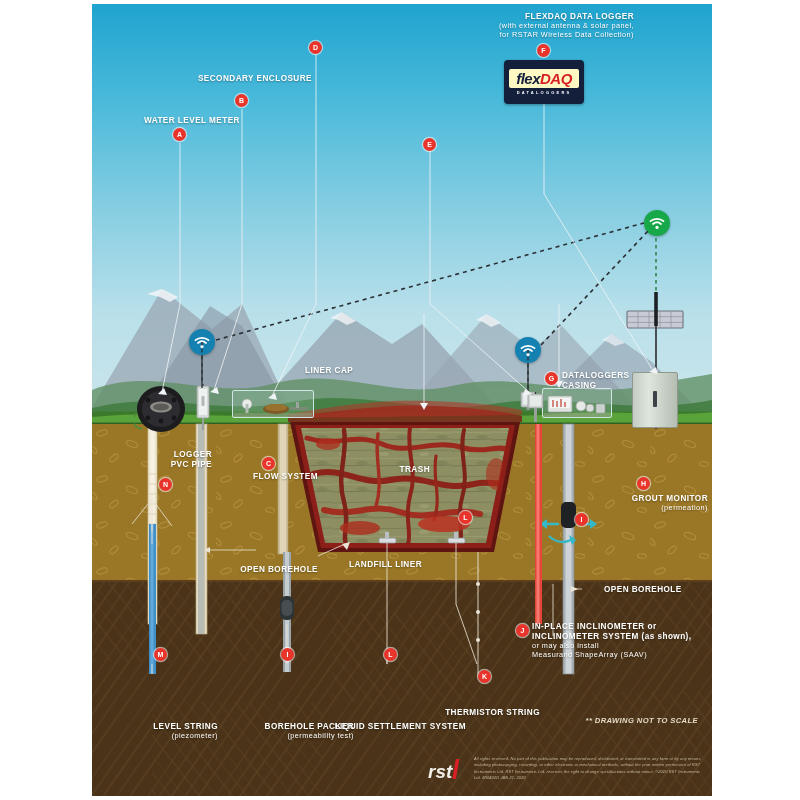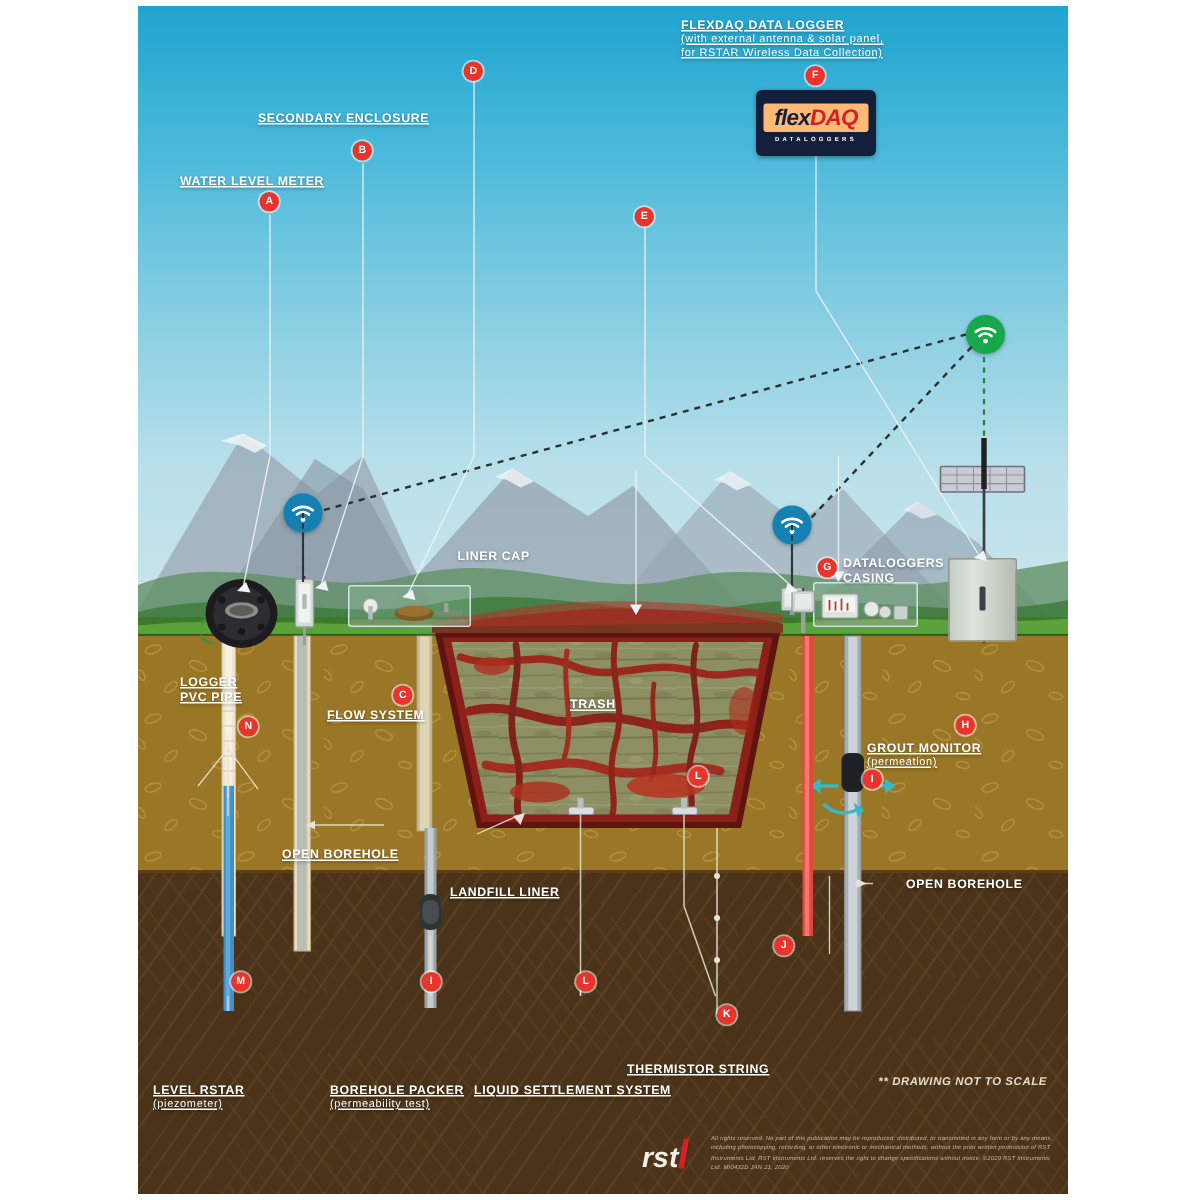--- a/index.html
+++ b/index.html
@@ -47,21 +47,21 @@
   
   .pit { position:absolute; left:0; top:0; width:620px; height:792px; }
 
   
   .lbl {
     position:absolute; color:#ffffff; letter-spacing:.45px;
     line-height:1.22; text-shadow:0 1px 2px rgba(0,0,0,.35);
   }
   .lbl .t1 { font-size:8.2px; font-weight:700; white-space:nowrap; }
   .lbl .t2 { font-size:7.3px; font-weight:400; white-space:nowrap; font-style:normal; }
-  .lbl.c { text-align:left;text-decoration:underline; }
+  .lbl.c { text-align:right; }
   .lbl.l { text-align:left; }
 
   
   .badge {
     position:absolute; width:13px; height:13px; border-radius:50%;
     background:#e8342a; color:#fff; font-size:7px; font-weight:700;
     display:flex; align-items:center; justify-content:center;
     box-shadow:0 0 0 1.2px rgba(255,255,255,.55);
     letter-spacing:0;
   }
@@ -76,21 +76,21 @@
   .wifi.green{ background:#17a84a; }
 
   
   #flexdaq {
     position:absolute; left:412px; top:56px; width:80px; height:44px;
     background:#141f3c; border-radius:4px;
     display:flex; flex-direction:column; align-items:center; justify-content:center;
     box-shadow:0 1px 3px rgba(0,0,0,.35);
   }
   #flexdaq .wbox{
-    background:#fdba74; border-radius:2px; padding:2px 7px 1px 7px; line-height:1;
+    background:#fef9c3; border-radius:2px; padding:2px 7px 1px 7px; line-height:1;
   }
   #flexdaq .wbox span { font-size:15px; font-weight:700; font-style:italic; letter-spacing:-.5px;}
   #flexdaq .flex { color:#141f3c; }
   #flexdaq .daq  { color:#d81f26; }
   #flexdaq .sub  { color:#ffffff; font-size:4px; letter-spacing:2.2px; margin-top:2.5px; font-weight:700;}
 
   
   .eq { position:absolute; }
 
   .enclosure-glass{
@@ -519,57 +519,63 @@
 
     <div class="lbl c" style="left:126px;top:468px;width:100px">
       <div class="t1">FLOW SYSTEM</div>
     </div>
     <div class="badge" style="left:170px;top:453px">C</div>
 
     <div class="lbl c" style="left:96px;top:561px;width:130px">
       <div class="t1">OPEN BOREHOLE</div>
     </div>
 
-    <div class="lbl c" style="left:208px;top:586px;width:122px">
+    <div class="lbl c" style="left:208px;top:556px;width:122px">
       <div class="t1">LANDFILL LINER</div>
     </div>
 
     <div class="lbl l" style="left:512px;top:581px">
       <div class="t1">OPEN BOREHOLE</div>
     </div>
 
     <div class="lbl c" style="left:486px;top:490px;width:130px">
       <div class="t1">GROUT MONITOR</div>
       <div class="t2">(permeation)</div>
     </div>
     <div class="badge" style="left:545px;top:473px">H</div>
 
     <div class="badge" style="left:483px;top:509px">I</div>
     <div class="badge" style="left:367px;top:507px">L</div>
     <div class="badge" style="left:386px;top:666px">K</div>
 
+    <div class="lbl l" style="left:440px;top:618px">
+      <div class="t1">IN-PLACE INCLINOMETER or</div>
+      <div class="t1">INCLINOMETER SYSTEM (as shown),</div>
+      <div class="t2">or may also install</div>
+      <div class="t2">Measurand ShapeArray (SAAV)</div>
+    </div>
     <div class="badge" style="left:424px;top:620px">J</div>
 
     <div class="lbl c" style="left:326px;top:704px;width:122px">
       <div class="t1">THERMISTOR STRING</div>
     </div>
 
     <div class="lbl c" style="left:224px;top:718px;width:150px">
       <div class="t1">LIQUID SETTLEMENT SYSTEM</div>
     </div>
     <div class="badge" style="left:292px;top:644px">L</div>
 
     <div class="lbl c" style="left:128px;top:718px;width:134px">
       <div class="t1">BOREHOLE PACKER</div>
       <div class="t2">(permeability test)</div>
     </div>
     <div class="badge" style="left:189px;top:644px">I</div>
 
     <div class="lbl c" style="left:10px;top:718px;width:116px">
-      <div class="t1">LEVEL RSTAR</div>
+      <div class="t1">LEVEL STRING</div>
       <div class="t2">(piezometer)</div>
     </div>
     <div class="badge" style="left:62px;top:644px">M</div>
 
     <div class="footer-note">** DRAWING NOT TO SCALE</div>
 
     <svg id="rstlogo" viewBox="0 0 44 26">
       <text x="0" y="20" font-family="Liberation Sans, sans-serif" font-size="19" font-weight="700" font-style="italic" fill="#f2efe8">rst</text>
       <rect x="28" y="1" width="3.6" height="20" fill="#d81f26" transform="skewX(-10)"></rect>
     </svg>

